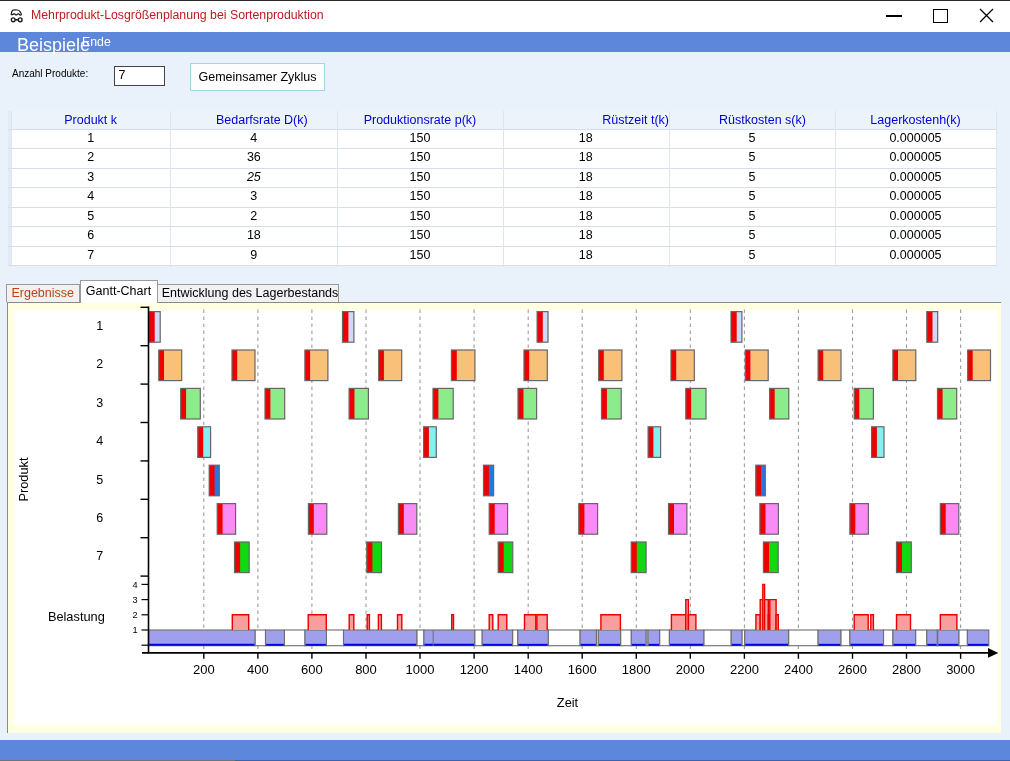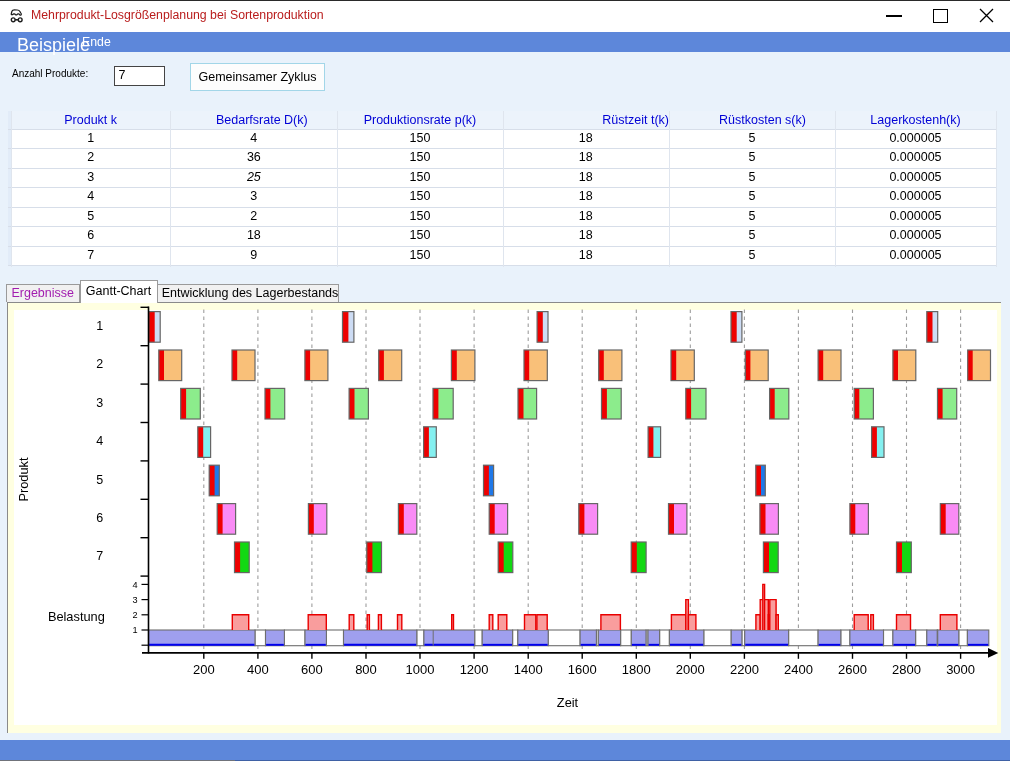--- a/index.html
+++ b/index.html
@@ -83,21 +83,21 @@
 <div style="position:absolute;left:8px;top:226.2px;width:988px;height:1px;background:#d7dee9;"></div>
 <div style="position:absolute;left:8px;top:245.7px;width:988px;height:1px;background:#d7dee9;"></div>
 <div style="position:absolute;left:8px;top:265.1px;width:988px;height:1px;background:#d7dee9;"></div>
 <div style="position:absolute;left:11px;top:110.5px;width:1px;height:156.6px;background:#dfe5ee;"></div>
 <div style="position:absolute;left:170.3px;top:110.5px;width:1px;height:156.6px;background:#dfe5ee;"></div>
 <div style="position:absolute;left:337.4px;top:110.5px;width:1px;height:156.6px;background:#dfe5ee;"></div>
 <div style="position:absolute;left:502.5px;top:110.5px;width:1px;height:156.6px;background:#dfe5ee;"></div>
 <div style="position:absolute;left:669px;top:110.5px;width:1px;height:156.6px;background:#dfe5ee;"></div>
 <div style="position:absolute;left:835px;top:110.5px;width:1px;height:156.6px;background:#dfe5ee;"></div>
 <div style="position:absolute;left:996px;top:110.5px;width:1px;height:156.6px;background:#dfe5ee;"></div>
-<div class="abs" style="left:6px;top:283.8px;width:73.5px;height:18px;background:#f1f1f1;border:1px solid #9a9a9a;border-bottom:none;font-size:12.5px;text-align:center;line-height:17px;color:#a21caf;">Ergebnisse</div>
+<div class="abs" style="left:6px;top:283.8px;width:73.5px;height:18px;background:#f1f1f1;border:1px solid #9a9a9a;border-bottom:none;font-size:12.5px;text-align:center;line-height:17px;color:#c2410c;">Ergebnisse</div>
 <div class="abs" style="left:157.3px;top:283.8px;width:182px;height:18px;background:#f1f1f1;border:1px solid #9a9a9a;border-bottom:none;font-size:12.5px;text-align:right;line-height:17px;color:#000;">Entwicklung des Lagerbestands</div>
 <div class="abs" style="left:7px;top:301.5px;width:994px;height:431.5px;background:#fff;border:1px solid #8a8a8a;"></div>
 <div class="abs" style="left:79.5px;top:279.5px;width:78px;height:23px;background:#fff;border:1px solid #9a9a9a;border-bottom:none;font-size:12.5px;text-align:center;line-height:21px;color:#000;z-index:3;">Gantt-Chart</div>
 <div class="abs" style="left:8px;top:302.5px;width:992px;height:7px;background:#ffffe1;"></div>
 <div class="abs" style="left:8px;top:725px;width:992px;height:7.5px;background:#ffffe1;"></div>
 <div class="abs" style="left:8px;top:302.5px;width:6px;height:430px;background:#ffffe1;"></div>
 <div class="abs" style="left:996.5px;top:302.5px;width:4px;height:430px;background:#ffffe1;"></div>
 <svg class="abs" style="left:0;top:0;" width="1010" height="761" font-family="Liberation Sans,sans-serif">
 <line x1="203.8" y1="309.5" x2="203.8" y2="652" stroke="#9d9d9d" stroke-width="1.1" stroke-dasharray="3.5 3.5"></line>
 <line x1="257.9" y1="309.5" x2="257.9" y2="652" stroke="#9d9d9d" stroke-width="1.1" stroke-dasharray="3.5 3.5"></line>

